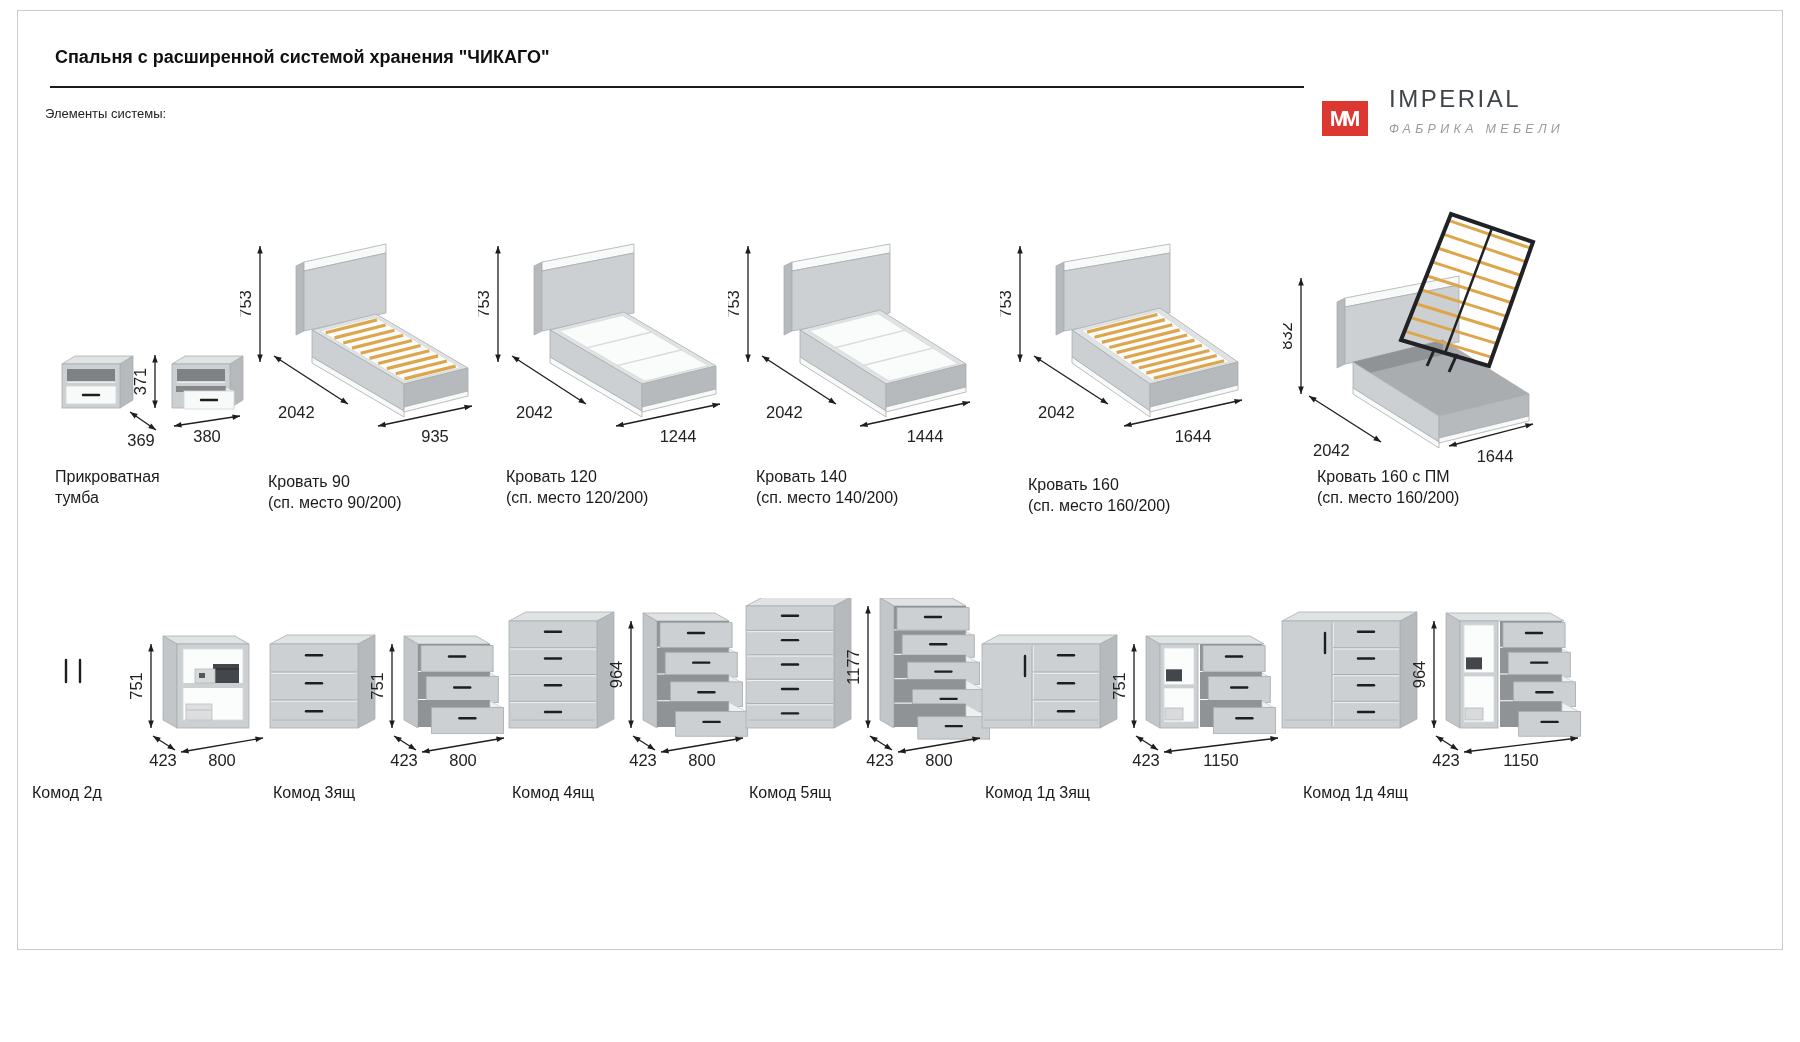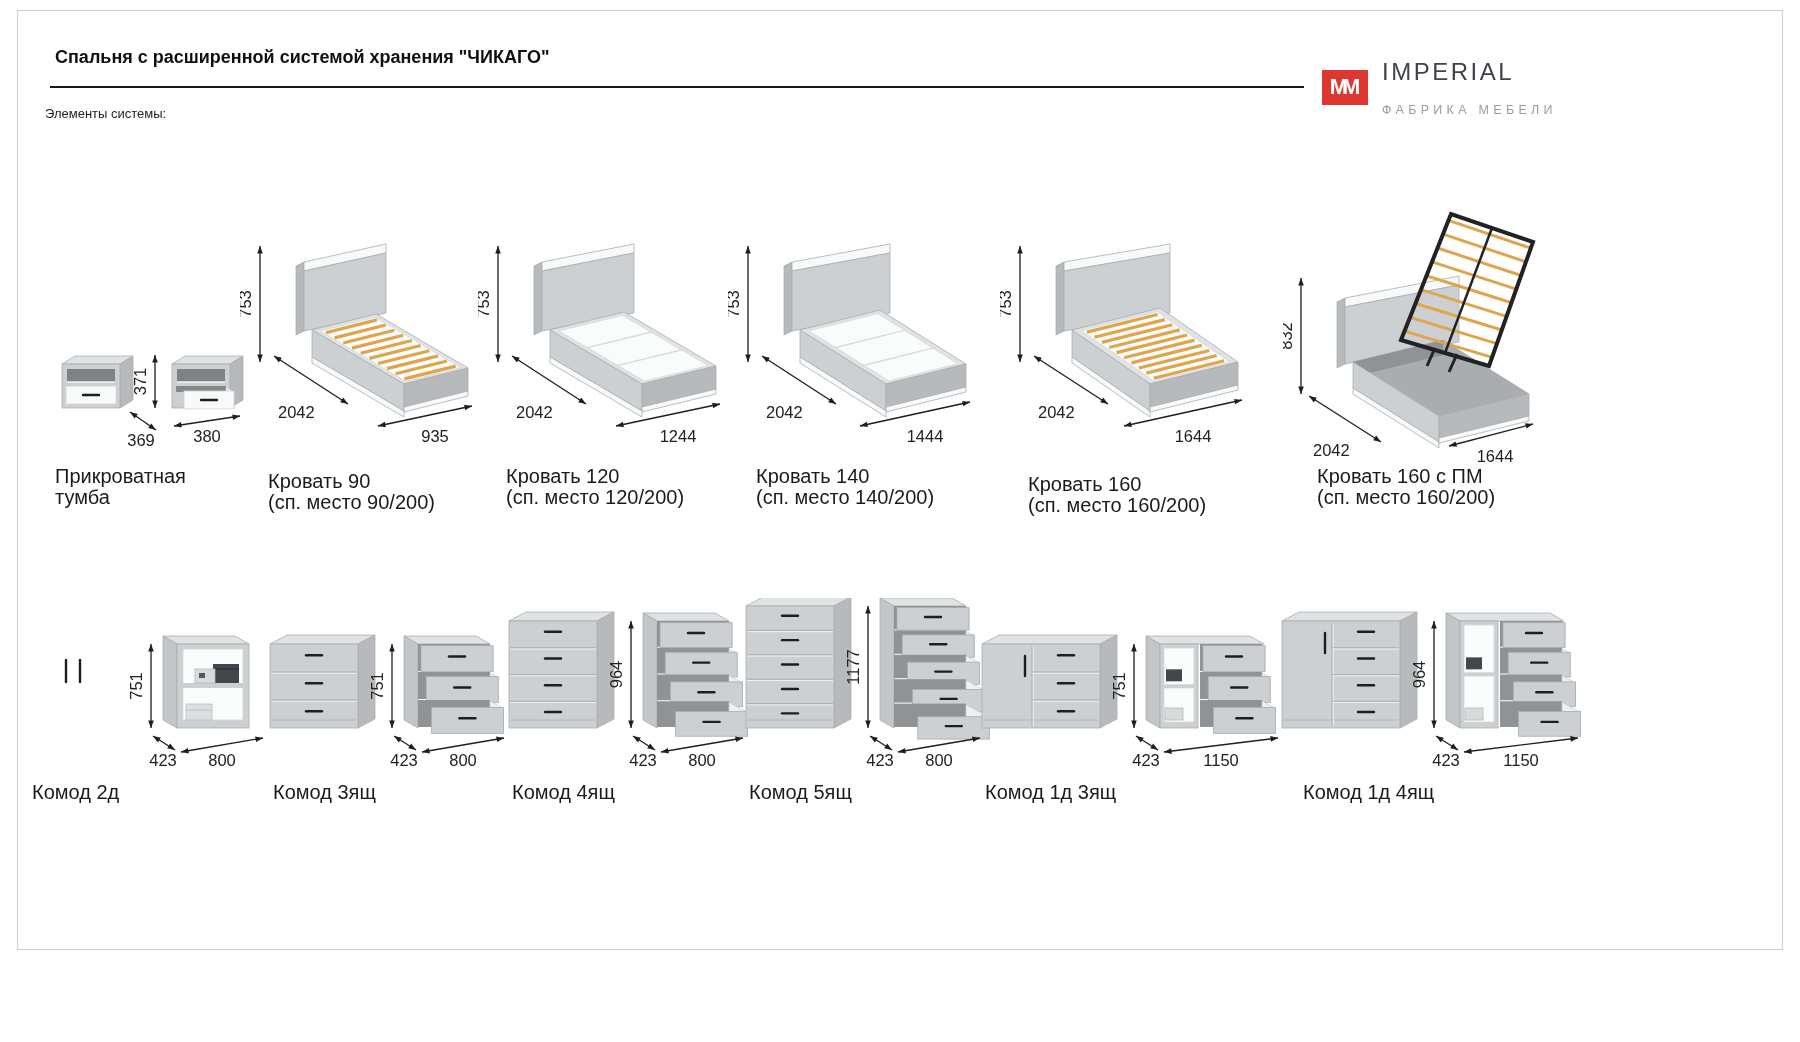--- a/index.html
+++ b/index.html
@@ -2,29 +2,29 @@
 <html><head>
 <meta charset="utf-8">
 <style>
   html,body{margin:0;padding:0;background:#fff;}
   .page{position:relative;width:1800px;height:960px;background:#ffffff;
         font-family:"Liberation Sans",sans-serif;overflow:hidden;}
   .frame{position:absolute;left:17px;top:10px;right:17px;bottom:10px;
          border:1px solid #cccccc;pointer-events:none;}
   .title{position:absolute;left:55px;top:47px;font-size:18px;font-weight:bold;color:#101010;}
   .rule{position:absolute;left:50px;top:86px;width:1254px;height:2px;background:#1a1a1a;}
-  .logo{position:absolute;left:1322px;top:57px;display:flex;align-items:center;gap:14px;}
+  .logo{position:absolute;left:1322px;top:84px;display:flex;align-items:flex-end;gap:21px;}
   .mark{width:46px;height:35px;background:#dd3732;color:#ffffff;font-weight:bold;
         font-size:22px;letter-spacing:-6px;display:flex;align-items:center;
         justify-content:center;padding-right:6px;box-sizing:border-box;}
   .brand{font-size:24px;color:#3f444a;letter-spacing:2.5px;line-height:30px;font-weight:500;}
-  .tag{font-size:12.5px;color:#989da2;letter-spacing:4.3px;margin-top:16px;}
+  .tag{font-size:12.5px;color:#989da2;letter-spacing:4.3px;margin-top:8px;font-style:italic;}
   .subtitle{position:absolute;left:45px;top:106px;font-size:13px;color:#222222;}
   .cell{position:absolute;}
-  .itemlabel{position:absolute;font-size:20px;line-height:21px;color:#1b1b1d;white-space:nowrap;}
+  .itemlabel{position:absolute;font-size:16px;line-height:21px;color:#1b1b1d;white-space:nowrap;}
   svg text.dimtxt{font-family:"Liberation Sans",sans-serif;font-size:16.5px;fill:#222222;}
 </style>
 </head>
 <body>
 
 <div class="page">
   <div class="frame"></div>
   <div class="title">Спальня с расширенной системой хранения "ЧИКАГО"</div>
   <div class="rule"></div>
   <div class="logo">

